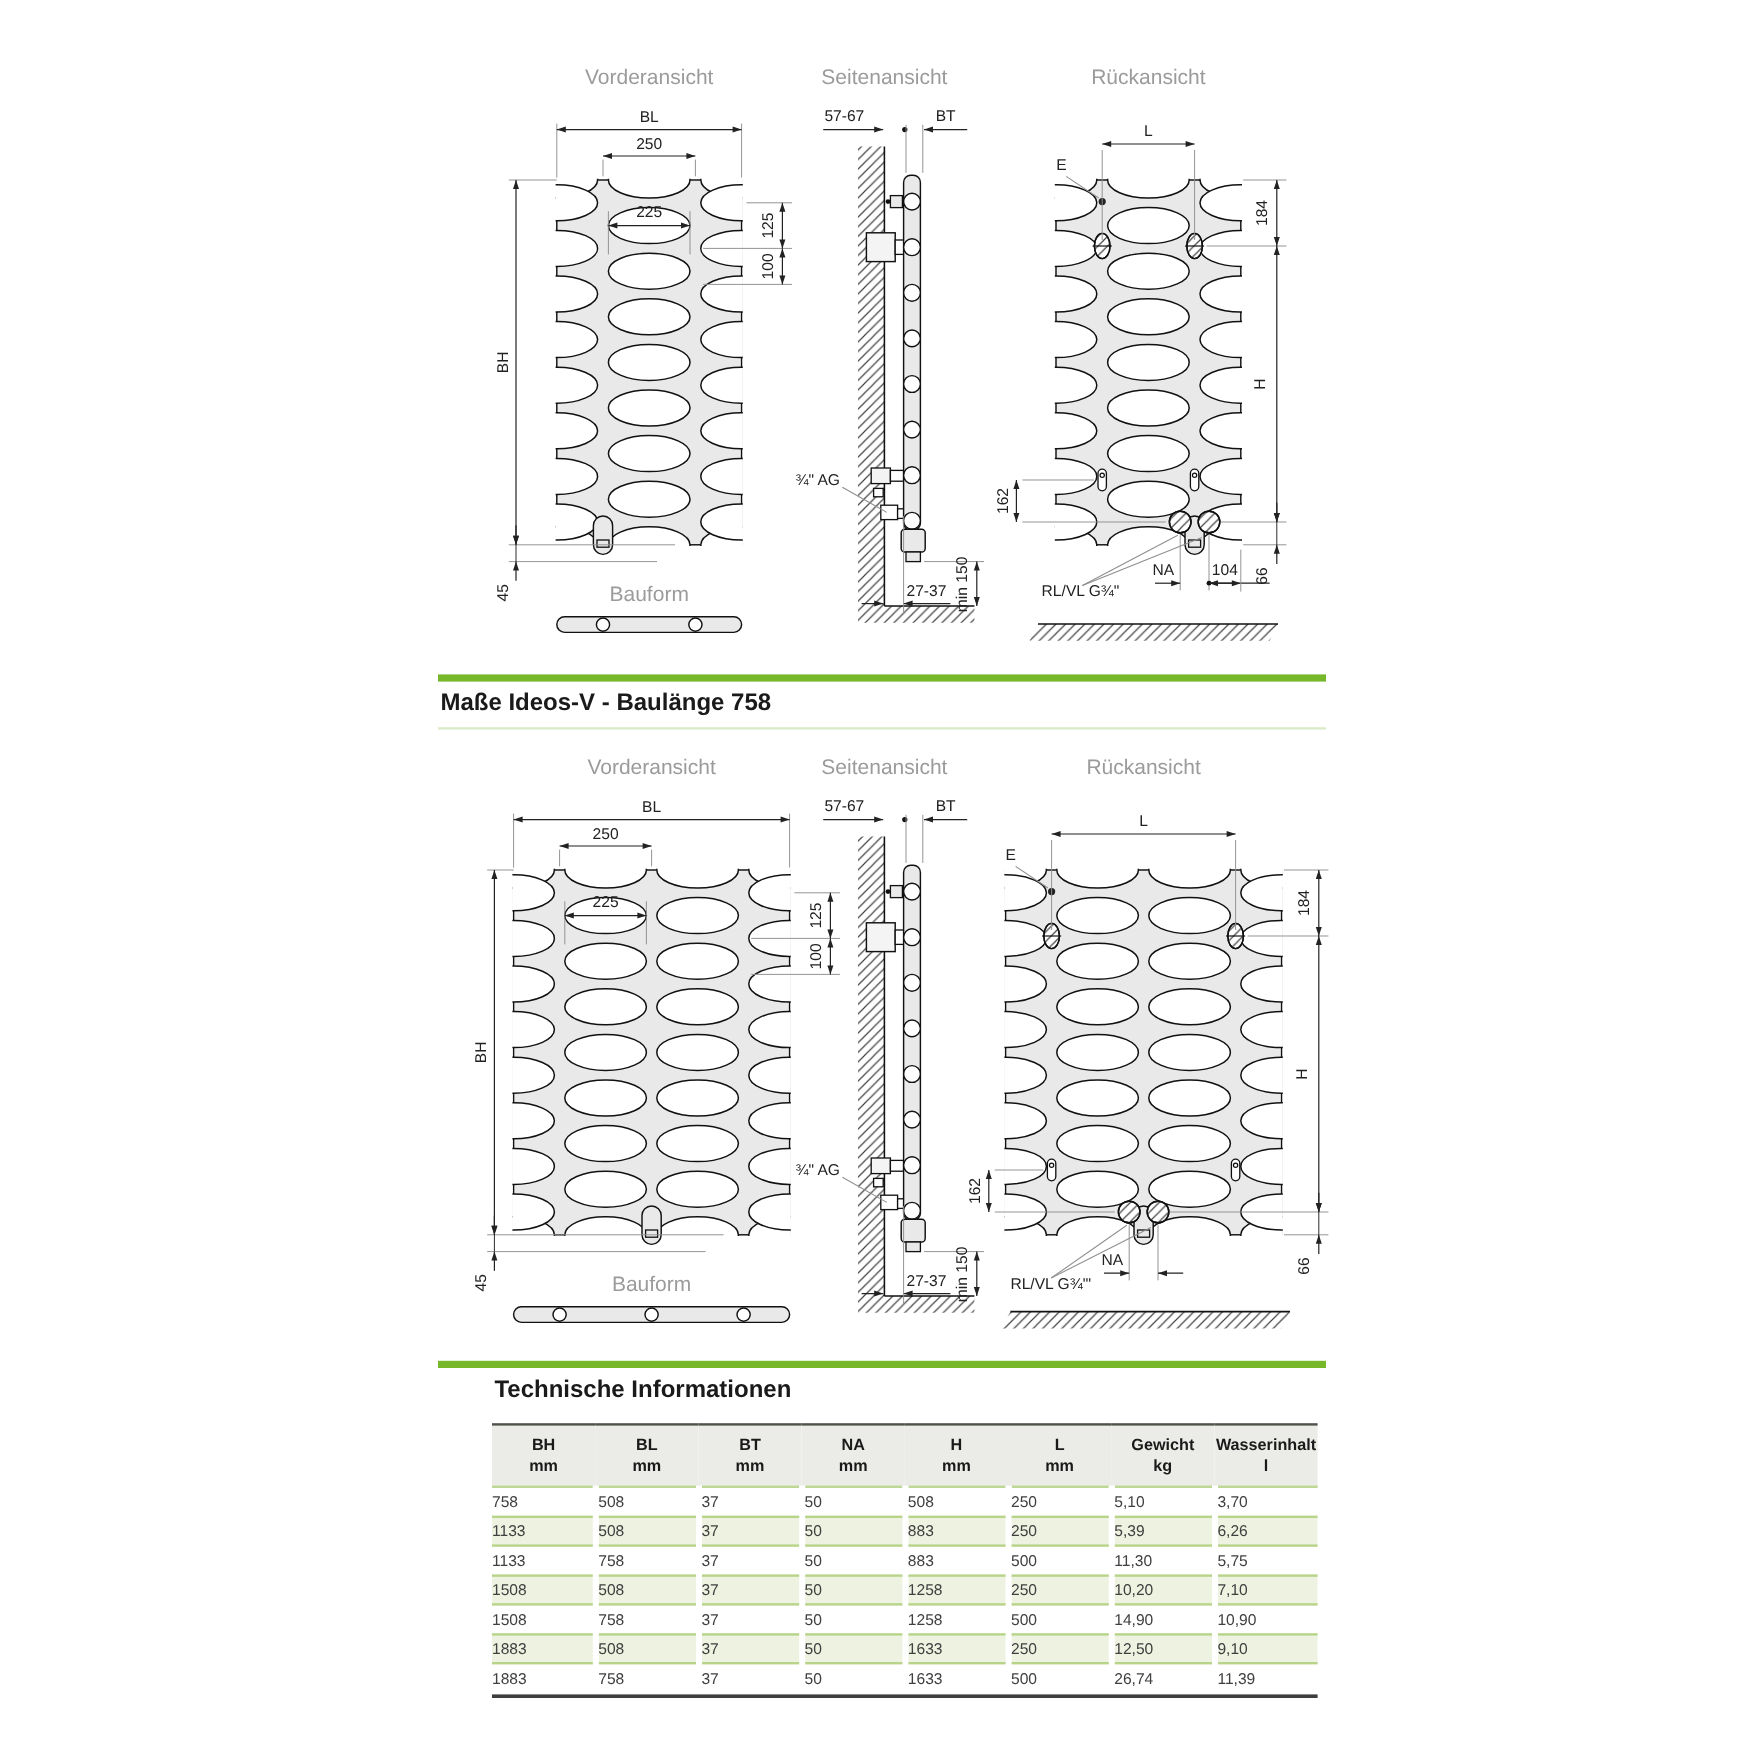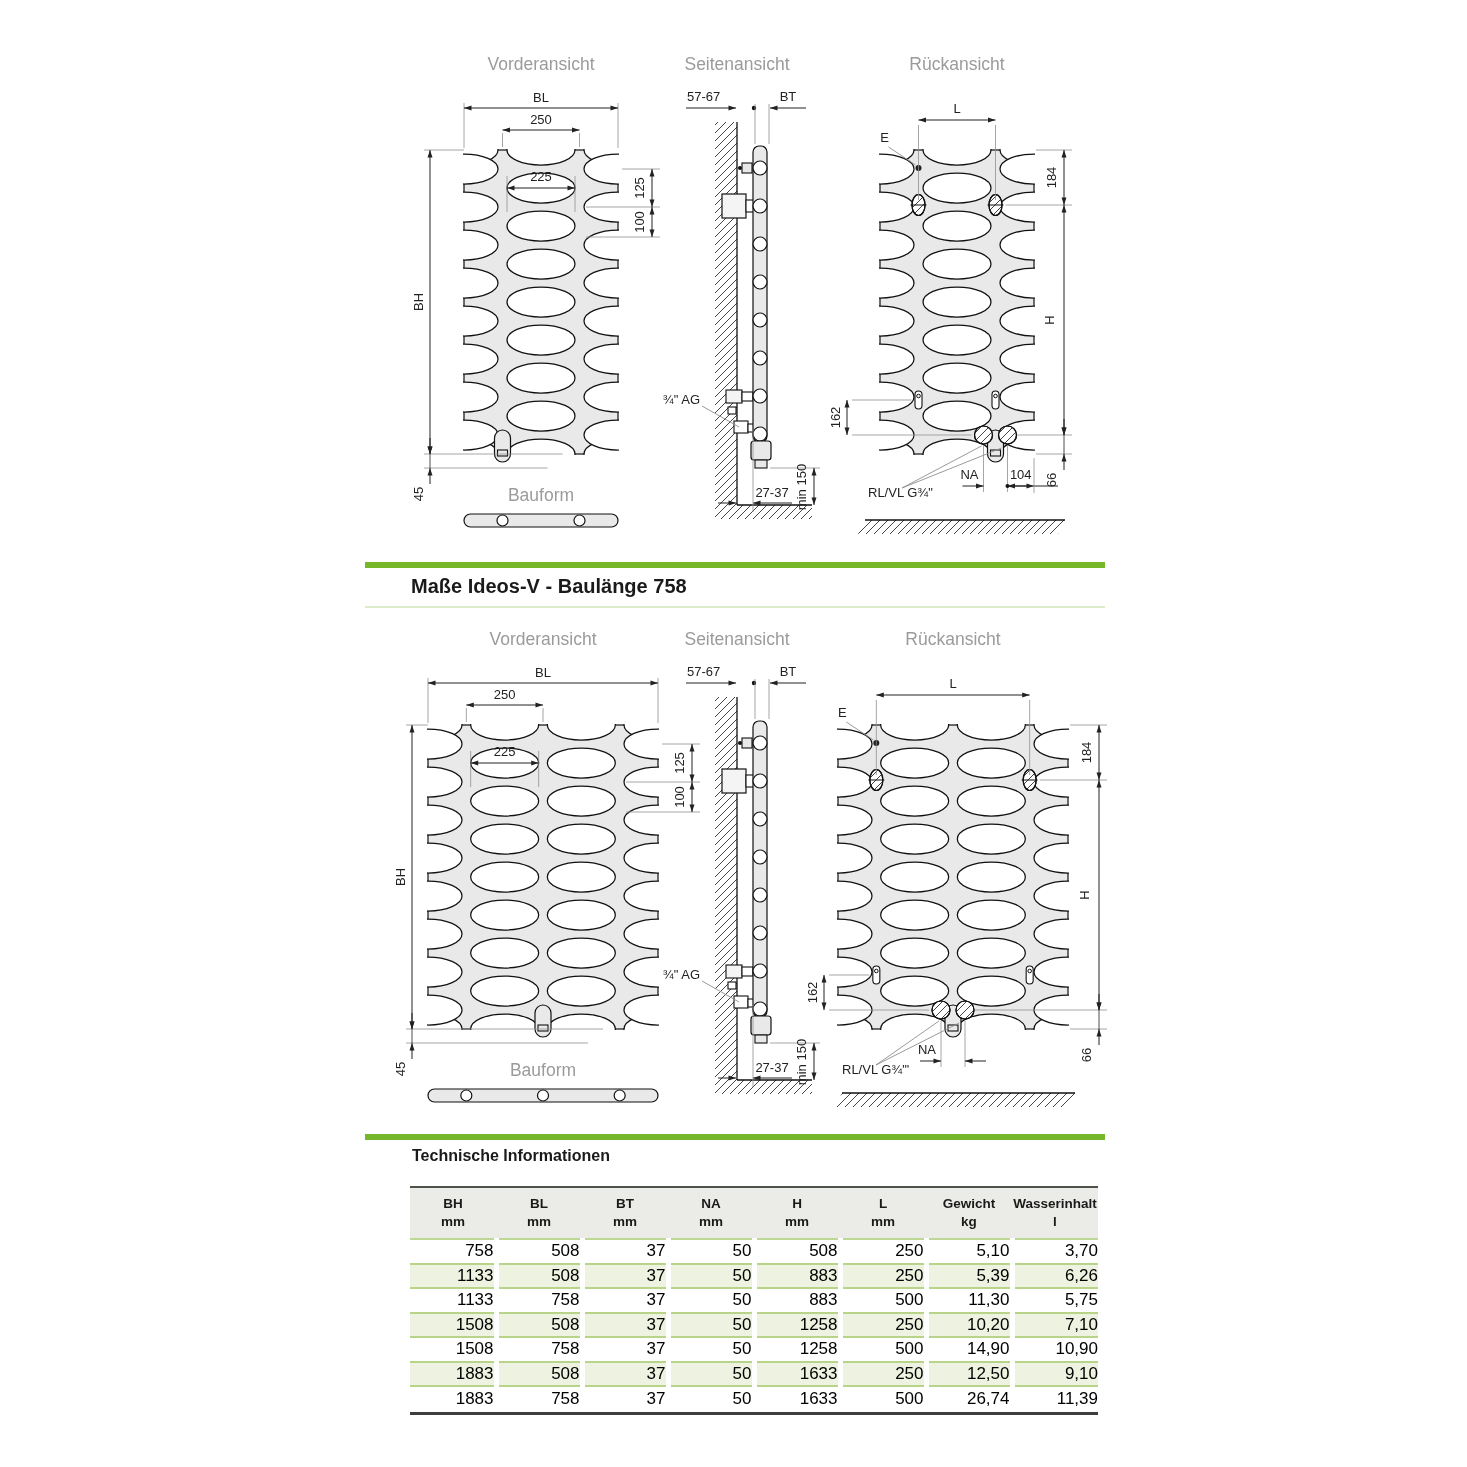--- a/index.html
+++ b/index.html
@@ -3,26 +3,26 @@
 <meta charset="utf-8">
 <style>
   html,body{margin:0;padding:0;background:#fff;}
   body{width:1467px;height:1467px;position:relative;font-family:"Liberation Sans",sans-serif;}
   #drawing{position:absolute;left:0;top:0;}
   #drawing text{font-family:"Liberation Sans",sans-serif;}
   #drawing .dim{font-size:13px;fill:#222;}
   #drawing .vtitle{font-size:17.5px;fill:#9b9b9b;}
   .green-bar{position:absolute;left:365px;width:740px;height:6px;background:#76b82a;}
   .light-line{position:absolute;left:365px;width:740px;height:2px;background:#dcebc9;}
-  .section-heading{position:absolute;left:367px;top:575px;font-size:20px;font-weight:bold;color:#1a1a1a;margin-left:44px;}
-  .table-title{position:absolute;left:412px;top:1147px;font-size:16px;font-weight:bold;color:#1a1a1a;}
+  .section-heading{position:absolute;left:367px;top:575px;font-size:20px;font-weight:bold;color:#1a1a1a;}
+  .table-title{position:absolute;left:412px;top:1147px;font-size:20px;font-weight:bold;color:#1a1a1a;}
   table.tech{position:absolute;left:410px;top:1186px;width:688px;border-collapse:collapse;table-layout:fixed;}
   table.tech th{background:#ebebe7;border-top:2px solid #4e5349;border-bottom:2px solid #bdd794;
     font-size:13.5px;font-weight:bold;color:#1a1a1a;padding:7px 0;line-height:18px;}
-  table.tech td{height:24.5px;text-align:right;font-size:17px;color:#000000;padding:0;
+  table.tech td{height:24.5px;text-align:left;font-size:13px;color:#404040;padding:0;
     border-left:5px solid #fff;border-right:5px solid #fff;box-sizing:border-box;}
   table.tech td:first-child{border-left:0;}
   table.tech td:last-child{border-right:0;}
   table.tech tr.tint td{background:#eef3e1;border-top:2px solid #b7d488;border-bottom:2px solid #b7d488;}
   .bottom-rule{position:absolute;left:410px;top:1412px;width:688px;height:3px;background:#3e3e3e;}
 </style>
 </head>
 <body>
 
 <svg id="drawing" width="1467" height="1134" viewBox="0 0 1467 1134">

